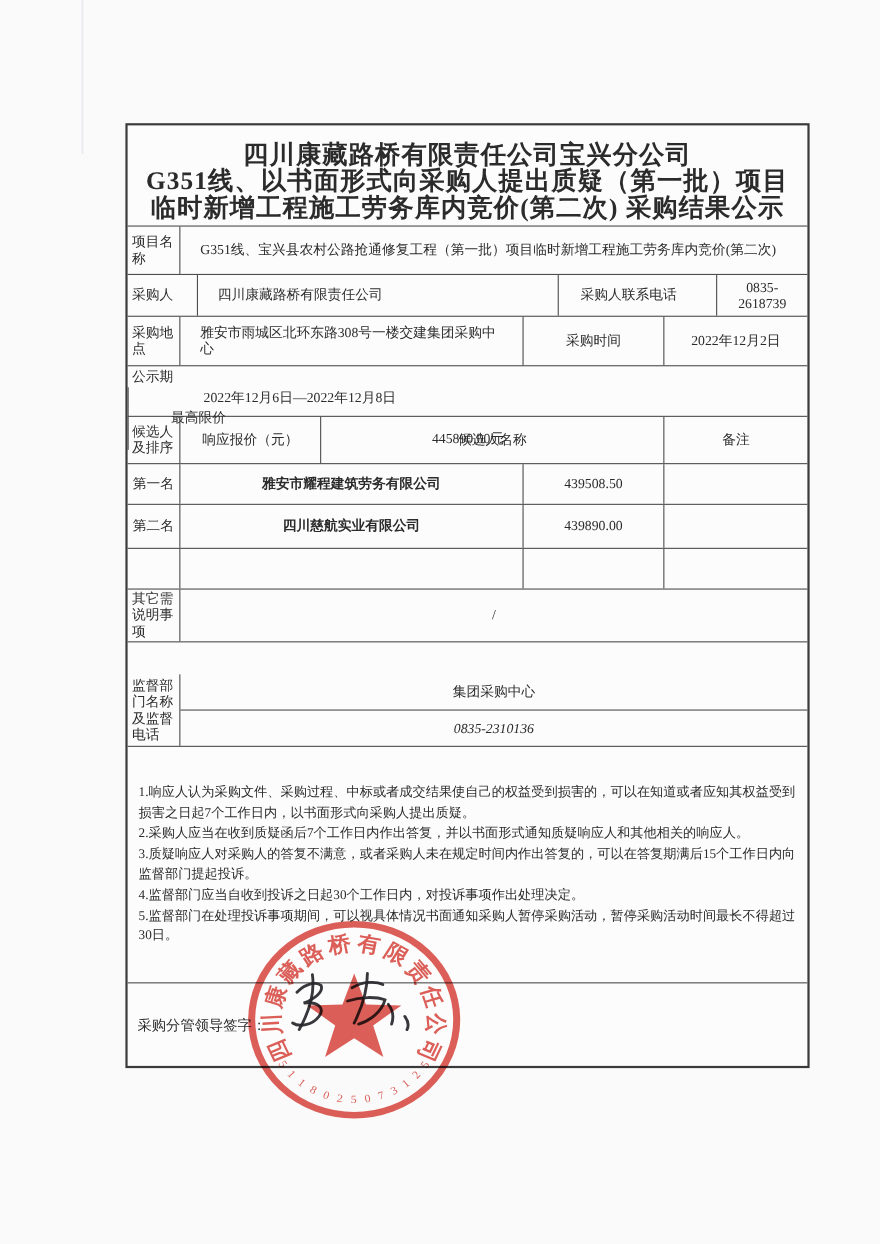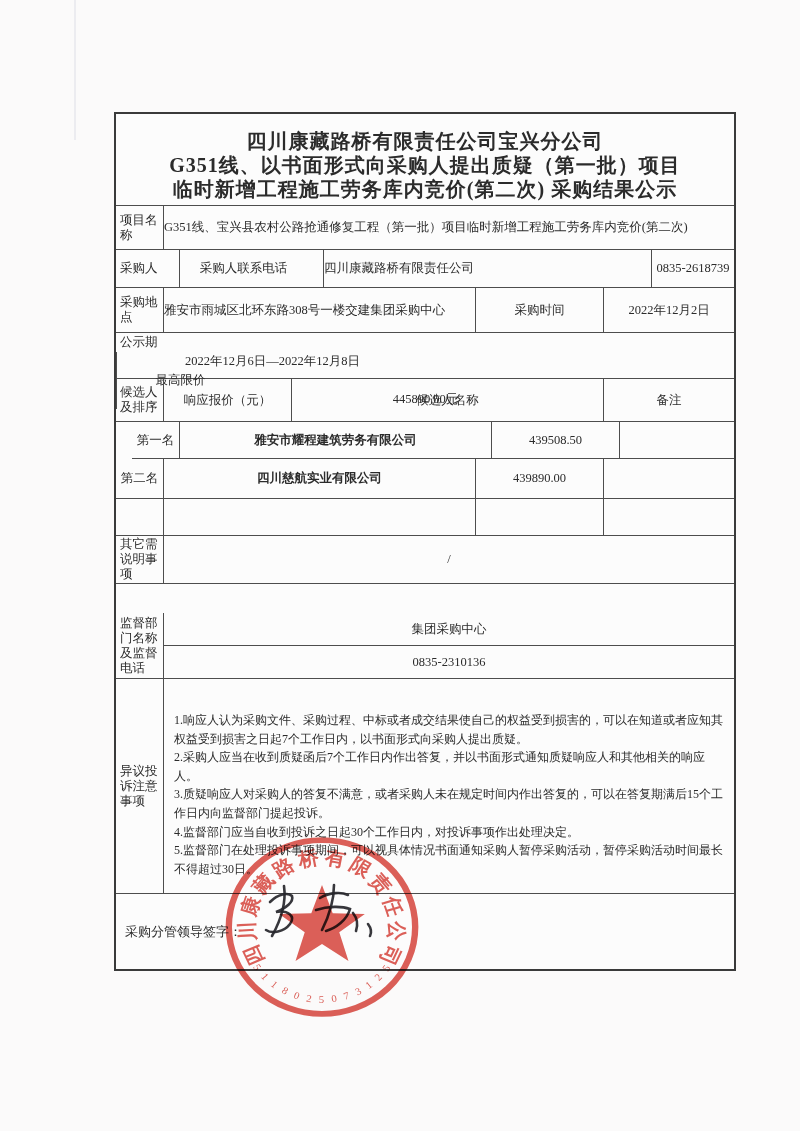--- a/index.html
+++ b/index.html
@@ -12,39 +12,39 @@
   .crease{position:absolute;background:#ececf0;}
   
   .doc{
     position:absolute;left:114px;top:112px;width:618px;
     border:2px solid #3a3a3a;background:rgba(255,255,255,0.35);
     box-sizing:content-box;
   }
   .title-block{
     height:92px;box-sizing:border-box;border-bottom:1px solid #4d4d4d;
     text-align:center;padding-top:15px;
-    font-weight:bold;font-size:20px;line-height:24px;letter-spacing:1px;
+    font-weight:bold;font-size:23px;line-height:24px;letter-spacing:1px;
   }
   .row{display:flex;border-bottom:1px solid #4d4d4d;box-sizing:border-box;}
   .row:last-child{border-bottom:none;}
   .c{
     display:flex;align-items:center;box-sizing:border-box;
     border-left:1px solid #4d4d4d;
-    padding:2px 0;font-size:12.5px;line-height:15px;
+    padding:2px 18px;font-size:12.5px;line-height:15px;
   }
   .c:first-child{border-left:none;}
   .col-label{width:47px;padding:2px 4px;}
   .col-main{width:312px;}
   .col-l2{width:128px;}
   .fill{flex:1;}
   .ctr{justify-content:center;text-align:center;}
   .stack{flex:1;display:flex;flex-direction:column;border-left:1px solid #4d4d4d;box-sizing:border-box;}
   .stack-cell{display:flex;align-items:center;justify-content:center;box-sizing:border-box;font-size:12.5px;}
   .stack-cell.first{height:33px;border-bottom:1px solid #4d4d4d;}
-  .stack-cell.second{flex:1;}
+  .stack-cell.second{flex:1;font-style:italic;}
   .name-strong{font-weight:600;}
   .objection-text{
     display:block;align-items:flex-start;
     padding:32px 10px 6px 10px;font-size:12px;line-height:18.6px;
     white-space:pre-wrap;
   }
   .sig-cell{position:relative;display:flex;align-items:center;padding-left:9px;font-size:13px;}
   
   .signature-svg{position:absolute;left:252px;top:880px;z-index:3;}
   .signature-svg path{fill:none;stroke:#26262b;stroke-width:2.6;stroke-linecap:round;opacity:.92;}
@@ -66,22 +66,22 @@
     <div>临时新增工程施工劳务库内竞价(第二次) 采购结果公示</div>
   </div>
 
   <div class="row" style="height:44px;">
     <div class="c col-label">项目名称</div>
     <div class="c fill">G351线、宝兴县农村公路抢通修复工程（第一批）项目临时新增工程施工劳务库内竞价(第二次)</div>
   </div>
 
   <div class="row" style="height:38px;gap:16px;">
     <div class="c col-label">采购人</div>
+    <div class="c col-main">四川康藏路桥有限责任公司</div>
     <div class="c col-l2 ctr">采购人联系电话</div>
-    <div class="c col-main">四川康藏路桥有限责任公司</div>
     <div class="c fill ctr">0835-2618739</div>
   </div>
 
   <div class="row" style="height:45px;">
     <div class="c col-label">采购地点</div>
     <div class="c col-main">雅安市雨城区北环东路308号一楼交建集团采购中心</div>
     <div class="c col-l2 ctr">采购时间</div>
     <div class="c fill ctr">2022年12月2日</div>
   </div>
 
@@ -92,21 +92,21 @@
     <div class="c fill ctr">445890.00元</div>
   </div>
 
   <div class="row" style="height:43px;">
     <div class="c col-label">候选人及排序</div>
     <div class="c col-l2 ctr">响应报价（元）</div>
     <div class="c col-main ctr">候选人名称</div>
     <div class="c fill ctr">备注</div>
   </div>
 
-  <div class="row" style="height:37px;margin-left:16px;">
+  <div class="row" style="height:37px;">
     <div class="c col-label ctr">第一名</div>
     <div class="c col-main ctr name-strong">雅安市耀程建筑劳务有限公司</div>
     <div class="c col-l2 ctr">439508.50</div>
     <div class="c fill ctr"></div>
   </div>
 
   <div class="row" style="height:40px;">
     <div class="c col-label ctr">第二名</div>
     <div class="c col-main ctr name-strong">四川慈航实业有限公司</div>
     <div class="c col-l2 ctr">439890.00</div>
@@ -127,21 +127,20 @@
 
   <div class="row" style="height:66px;margin-top:29px;">
     <div class="c col-label">监督部门名称及监督电话</div>
     <div class="stack">
       <div class="stack-cell first">集团采购中心</div>
       <div class="stack-cell second">0835-2310136</div>
     </div>
   </div>
 
   <div class="row" style="height:215px;">
-    <div class="c col-label">异议投诉注意事项</div>
     <div class="c fill objection-text">1.响应人认为采购文件、采购过程、中标或者成交结果使自己的权益受到损害的，可以在知道或者应知其权益受到损害之日起7个工作日内，以书面形式向采购人提出质疑。
 2.采购人应当在收到质疑函后7个工作日内作出答复，并以书面形式通知质疑响应人和其他相关的响应人。
 3.质疑响应人对采购人的答复不满意，或者采购人未在规定时间内作出答复的，可以在答复期满后15个工作日内向监督部门提起投诉。
 4.监督部门应当自收到投诉之日起30个工作日内，对投诉事项作出处理决定。
 5.监督部门在处理投诉事项期间，可以视具体情况书面通知采购人暂停采购活动，暂停采购活动时间最长不得超过30日。</div>
   </div>
 
   <div class="row" style="height:75px;">
     <div class="c fill sig-cell" style="border-left:none;">
       <span>采购分管领导签字：</span>

